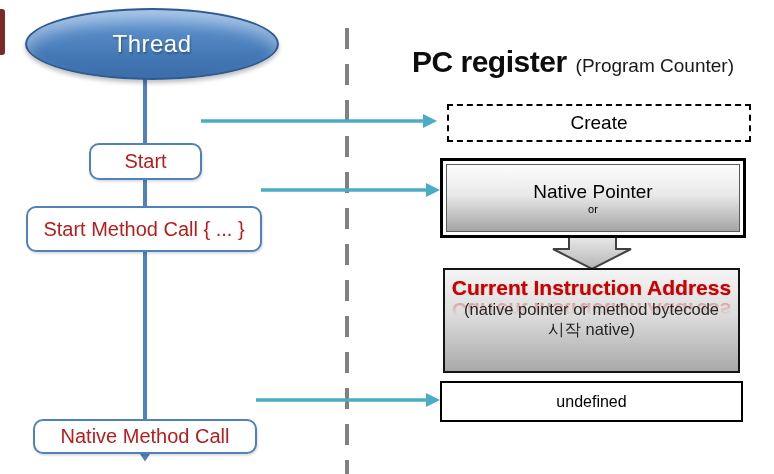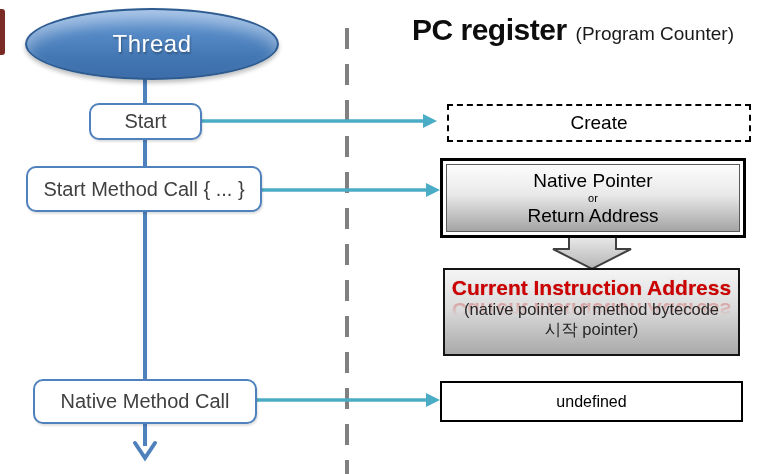--- a/index.html
+++ b/index.html
@@ -21,45 +21,45 @@
     border:2px solid #2e5c90;
     box-shadow:0 3px 4px rgba(0,0,0,0.25), inset 0 10px 14px rgba(255,255,255,0.35);
     display:flex; align-items:center; justify-content:center;
   }
   .thread-label { color:#ffffff; font-size:24px; font-weight:normal; letter-spacing:0.5px;
     text-shadow:1px 2px 2px rgba(0,0,0,0.3); }
 
   
   .pc-header { position:absolute; left:412px; top:13px; width:360px;
     display:flex; align-items:baseline; gap:9px; white-space:nowrap; }
-  .pc-title { font-size:30px; font-weight:bold; color:#0d0d0d; letter-spacing:-0.5px; }
+  .pc-title { font-size:30px; font-weight:bold; color:#0d0d0d; letter-spacing:-0.5px;margin-top:32px; }
   .pc-subtitle { font-size:19px; color:#1a1a1a; }
 
   
   .node { position:absolute; background:#ffffff; display:flex; align-items:center;
     justify-content:center; text-align:center; box-sizing:border-box; }
-  .rounded { border:2px solid #4f81bd; border-radius:10px; font-size:20px; color:#404040;
-    box-shadow:1px 2px 2px rgba(0,0,0,0.12); }
+  .rounded { border:2px solid #4f81bd; border-radius:10px; font-size:20px; color:#b91c1c;
+    box-shadow:1px 2px 2px rgba(0,0,0,0.12);margin-top:40px; }
 
   .start-node { left:89px; top:103px; width:113px; height:37px; }
   .java-node  { left:26px; top:166px; width:236px; height:46px; }
-  .nmc-node   { left:33px; top:379px; width:224px; height:45px; }
+  .nmc-node   { left:33px; top:379px; width:224px; height:35px; }
 
   .create-node { left:447px; top:104px; width:304px; height:38px;
     border:2px dashed #000000; font-size:19px; }
 
   .np-outer { left:440px; top:158px; width:306px; height:80px;
     border:3px solid #000000; padding:3px;text-align:right; }
   .np-inner { width:100%; height:100%; box-sizing:border-box; border:1px solid #5a5a5a;
     background:linear-gradient(to bottom, #fdfdfd 0%, #e9e9e9 45%, #a4a4a4 100%);
     display:flex; flex-direction:column; align-items:center; justify-content:center; }
   .np-line { font-size:19px; line-height:22px; color:#000; }
   .np-or { font-size:11px; font-weight:normal; line-height:13px; color:#000; }
 
-  .cia-node { left:443px; top:268px; width:297px; height:88px;
+  .cia-node { left:443px; top:268px; width:297px; height:105px;
     border:2px solid #141414;
     background:linear-gradient(to bottom, #f4f4f4 0%, #dcdcdc 45%, #a9a9a9 100%);
     display:flex; flex-direction:column; align-items:center; padding-top:6px;
     justify-content:flex-start; }
   .cia-titlewrap { position:relative; text-align:center; width:100%; }
   .cia-title { position:relative; z-index:2; font-size:21px; line-height:23px; font-weight:bold;
     color:#cc0000; text-shadow:0 0 1px rgba(150,0,0,0.5); }
   .cia-reflection { position:absolute; z-index:0; top:100%; left:0; width:100%; height:20px;
     overflow:hidden; opacity:0.4; pointer-events:none;
     -webkit-mask-image:linear-gradient(to bottom, rgba(0,0,0,0.9), transparent 85%);
@@ -125,32 +125,31 @@
   </div>
 
   <div class="node create-node">
     <span>Create</span>
   </div>
 
   <div class="node np-outer">
     <div class="np-inner">
       <div class="np-line">Native Pointer</div>
       <div class="np-or">or</div>
-      <div class="np-line">Return Address</div>
     </div>
   </div>
 
   <div class="node cia-node">
     <div class="cia-titlewrap">
       <div class="cia-title">Current Instruction Address</div>
       <div class="cia-reflection">
         <span>Current Instruction Address</span>
       </div>
     </div>
     <div class="cia-sub">(native pointer or method bytecode</div>
-    <div class="cia-sub">시작 pointer)</div>
+    <div class="cia-sub">시작 native)</div>
   </div>
 
   <div class="node undef-node">
     <span>undefined</span>
   </div>
 
 </div>
 
 </body></html>

